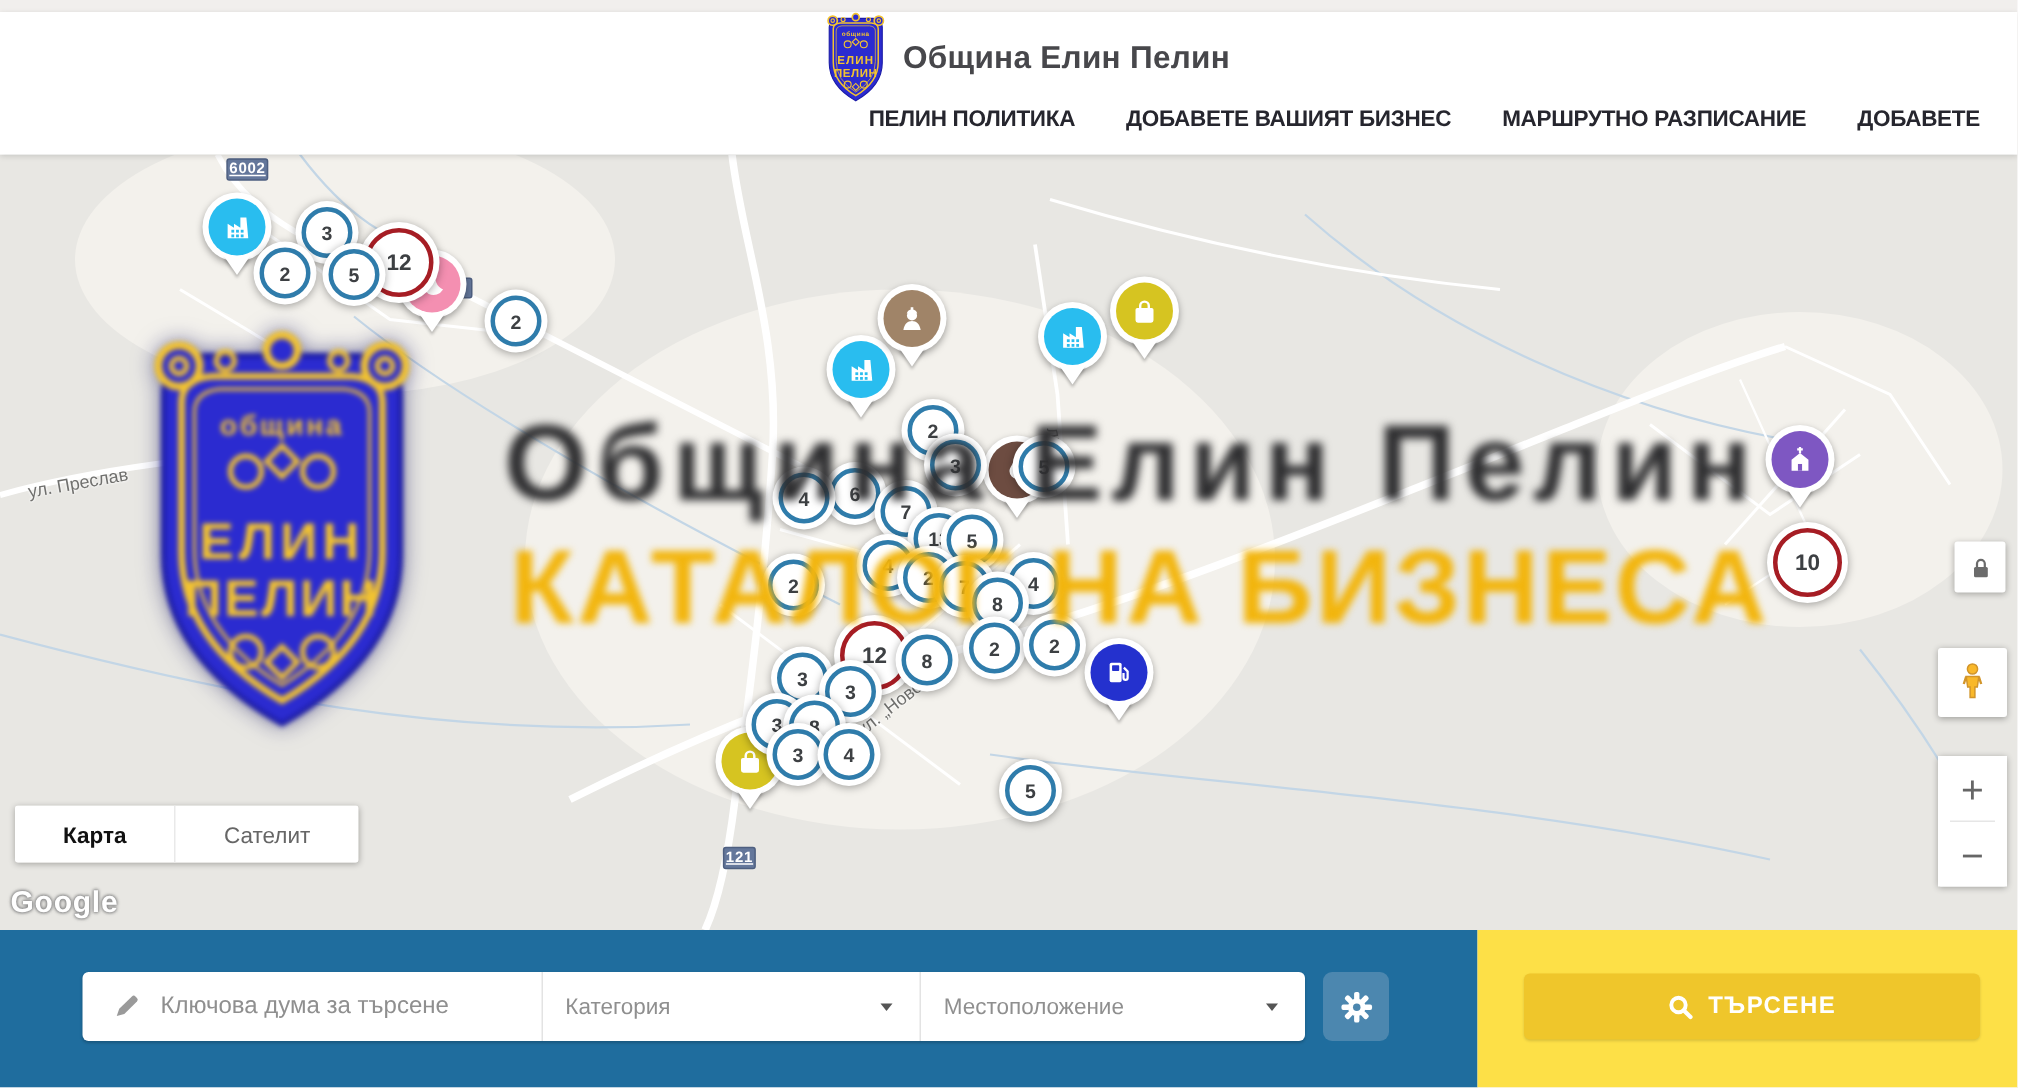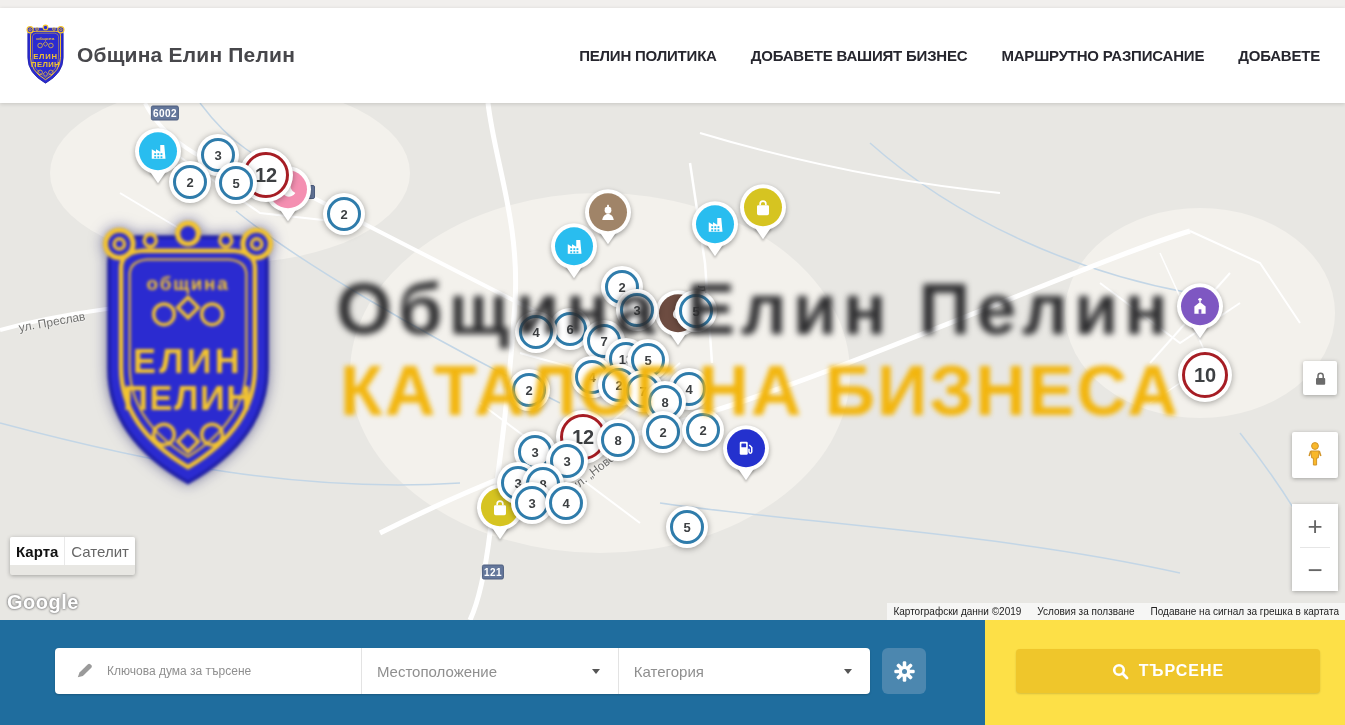--- a/index.html
+++ b/index.html
@@ -2,76 +2,76 @@
 <html><head>
 <meta charset="utf-8">
 <style>
   html,body{margin:0;padding:0;width:1345px;height:725px;overflow:hidden;
     font-family:"Liberation Sans","DejaVu Sans",sans-serif;background:#fff;}
   #app{position:relative;width:1345px;height:725px;}
 
   
   .topstrip{position:absolute;left:0;top:0;width:100%;height:8px;background:#f1efed;}
   header{position:absolute;left:0;top:8px;width:100%;height:95px;background:#fff;
-    box-shadow:0 1px 4px rgba(0,0,0,.15);display:flex;align-items:center;z-index:20;}
+    box-shadow:0 1px 4px rgba(0,0,0,.15);display:flex;align-items:center;z-index:20;flex-direction:column;}
   .brand{display:flex;align-items:center;margin-left:22px;cursor:pointer;}
   .crest-sm{width:47px;height:63px;}
   .brand-text{margin-left:8px;line-height:1.15;}
   .brand-title{font-size:21px;font-weight:bold;color:#47474b;letter-spacing:.2px;}
   .brand-sub{font-size:16.5px;font-weight:bold;color:#e9af0f;letter-spacing:.4px;}
   nav{margin-left:auto;margin-right:25px;display:flex;gap:34px;}
   .nav-item{font-size:15px;font-weight:bold;color:#26262e;letter-spacing:-.2px;
     text-decoration:none;cursor:pointer;white-space:nowrap;}
 
   
   .map{position:absolute;left:0;top:103px;width:1345px;height:517px;background:#e8e7e3;
     overflow:hidden;cursor:grab;}
   .map-base{position:absolute;left:0;top:0;z-index:0;}
   .layer{position:absolute;inset:0;pointer-events:none;}
   #badges{z-index:1}#streets{z-index:1}#pins{z-index:2}#clusters{z-index:3}
 
   .road-badge{position:absolute;transform:translate(-50%,-50%);background:#64779b;
     color:#fff;font-size:10px;font-weight:bold;padding:1px 1px;border-radius:2px;
-    border:1px solid #4e5f80;letter-spacing:.5px;min-width:8px;min-height:10px;text-align:center;}
+    border:1px solid #4e5f80;letter-spacing:.5px;min-width:8px;min-height:10px;text-align:center;text-decoration:underline;}
   .street-label{position:absolute;transform:translate(-50%,-50%);color:#70706e;
     font-size:12px;white-space:nowrap;text-shadow:0 0 2px #fff,0 0 2px #fff;}
 
   .pin{position:absolute;width:46px;height:46px;transform:translate(-50%,-58%);
     pointer-events:auto;cursor:pointer;}
   .pin .head{position:absolute;inset:0;background:#fff;border-radius:50%;
     box-shadow:0 2px 5px rgba(0,0,0,.35);display:flex;align-items:center;justify-content:center;}
   .pin::after{content:'';position:absolute;left:50%;bottom:-9px;transform:translateX(-50%);
     border-left:9px solid transparent;border-right:9px solid transparent;border-top:13px solid #fff;
     filter:drop-shadow(0 2px 1px rgba(0,0,0,.25));}
   .pin .core{width:38px;height:38px;border-radius:50%;background:var(--pc);
     display:flex;align-items:center;justify-content:center;position:relative;z-index:1;}
   .pin.front{z-index:5;}
 
   .cluster{position:absolute;width:42px;height:42px;transform:translate(-50%,-50%);
     background:#fff;border-radius:50%;box-shadow:0 1px 6px rgba(0,0,0,.35);
     display:flex;align-items:center;justify-content:center;font-size:13px;font-weight:600;
     color:#3d4043;pointer-events:auto;cursor:pointer;}
   .cluster::before{content:'';position:absolute;inset:4px;border:3px solid #2f7cab;border-radius:50%;}
-  .cluster.red{width:54px;height:54px;font-size:20px;}
+  .cluster.red{width:54px;height:54px;font-size:15px;}
   .cluster.red::before{border-color:#a61d24;border-width:3.5px;}
 
   
   .watermark{position:absolute;inset:0;z-index:6;pointer-events:none;}
   .crest-lg{position:absolute;left:85px;top:110px;width:206px;height:292px;
     filter:blur(1.6px) drop-shadow(0 0 7px rgba(10,10,90,.55));}
   .wm-title{position:absolute;left:336px;top:165px;font-size:72px;font-weight:bold;
     color:#2e2e30;letter-spacing:6px;filter:blur(3px);white-space:nowrap;}
   .wm-sub{position:absolute;left:340px;top:248px;font-size:70px;font-weight:bold;
     color:#f2b50d;letter-spacing:2px;filter:blur(2.6px);white-space:nowrap;}
 
   
   .maptype{position:absolute;left:10px;top:434px;z-index:7;display:flex;height:38px;
     box-shadow:0 1px 4px rgba(0,0,0,.3);border-radius:2px;overflow:hidden;}
-  .maptype button{border:none;background:#fff;height:28px;font-size:15px;cursor:pointer;
-    font-family:inherit;padding:0 6px;}
+  .maptype button{border:none;background:#fff;height:40px;font-size:15px;cursor:pointer;
+    font-family:inherit;padding:0 32px;}
   .mt-map{font-weight:bold;color:#111;}
   .mt-sat{color:#666;border-left:1px solid #e9e9e9 !important;}
   .glogo{position:absolute;left:7px;bottom:6px;z-index:7;font-size:20px;font-weight:bold;
     color:#fff;letter-spacing:.5px;text-shadow:0 0 2px #8d8d8d,0 0 2px #8d8d8d,0 0 3px #8d8d8d;cursor:pointer;}
   .attrib{position:absolute;right:0;bottom:0;z-index:7;background:rgba(250,250,250,.78);
     font-size:10px;color:#222;padding:3px 6px;display:flex;gap:16px;white-space:nowrap;}
   .attrib a{color:#222;text-decoration:none;cursor:pointer;}
   .lockbtn{position:absolute;left:1303px;top:258px;z-index:7;width:34px;height:34px;
     background:#fff;border:none;box-shadow:0 1px 4px rgba(0,0,0,.3);cursor:pointer;
     display:flex;align-items:center;justify-content:center;border-radius:2px;}
@@ -85,21 +85,21 @@
   .zc-div{height:1px;background:#e6e6e6;margin:0 8px;}
 
   
   .searchbar{position:absolute;left:0;top:620px;width:1345px;height:105px;display:flex;}
   .sb-left{width:985px;height:100%;background:#1f6d9e;position:relative;}
   .sb-right{flex:1;background:#fde047;position:relative;text-decoration:underline;}
   .sb-panel{position:absolute;left:55px;top:28px;width:815px;height:46px;background:#fff;
     border-radius:4px;display:flex;align-items:stretch;box-shadow:0 1px 2px rgba(0,0,0,.2);}
   .sb-field{display:flex;align-items:center;}
   .sb-keyword{width:305px;padding-left:20px;gap:12px;}
-  .sb-keyword input{border:none;outline:none;font-size:12px;font-family:inherit;
+  .sb-keyword input{border:none;outline:none;font-size:16px;font-family:inherit;
     width:230px;color:#444;background:transparent;}
   .sb-keyword input::placeholder{color:#8f8f8f;}
   .sb-select{border-left:1px solid #e3e3e3;cursor:pointer;position:relative;
     font-size:15px;color:#8f8f8f;}
   .sb-cat{width:252px;padding-left:15px;}
   .sb-loc{width:257px;padding-left:15px;}
   .chev{position:absolute;right:18px;top:50%;margin-top:-2px;width:0;height:0;
     border-left:4.5px solid transparent;border-right:4.5px solid transparent;
     border-top:5.5px solid #555;}
   .gearbtn{position:absolute;left:882px;top:28px;width:44px;height:46px;background:#4c87af;
@@ -373,25 +373,20 @@
       <div class="wm-sub">КАТАЛОГ НА БИЗНЕСА</div>
     </div>
 
     <div class="maptype">
       <button class="mt-map">Карта</button>
       <button class="mt-sat">Сателит</button>
     </div>
 
     <div class="glogo">Google</div>
 
-    <div class="attrib">
-        <span>Картографски данни ©2019</span>
-        <a>Условия за ползване</a>
-        <a>Подаване на сигнал за грешка в картата</a>
-      </div>
 
     <button class="lockbtn">
       <svg width="17" height="17" viewBox="0 0 17 17">
         <path d="M6 8V5.8a2.6 2.6 0 0 1 5.2 0V8" stroke="#6b6b6b" stroke-width="1.5" fill="none"></path>
         <rect x="4" y="8" width="9.2" height="6.8" rx="1" fill="#6b6b6b"></rect>
       </svg>
     </button>
 
     <button class="pegman">
       <svg width="24" height="28" viewBox="0 0 24 28">
@@ -410,26 +405,26 @@
 
   <div class="searchbar">
     <div class="sb-left">
       <div class="sb-panel">
         <div class="sb-field sb-keyword">
           <svg width="18" height="18" viewBox="0 0 16 16">
             <path d="M2.5 13.6 l1.5-4.2 L11.5 2 a1.5 1.5 0 0 1 2.1 0 l.9.9 a1.5 1.5 0 0 1 0 2.1 L7 12.4 z" fill="#9a9a9a"></path>
           </svg>
           <input type="text" placeholder="Ключова дума за търсене" style="">
         </div>
+        <div class="sb-field sb-select sb-cat">
+          <span>Категория</span>
+          <span class="chev"></span>
+        </div>
         <div class="sb-field sb-select sb-loc">
           <span>Местоположение</span>
-          <span class="chev"></span>
-        </div>
-        <div class="sb-field sb-select sb-cat">
-          <span>Категория</span>
           <span class="chev"></span>
         </div>
       </div>
       <button class="gearbtn">
         <svg width="25" height="25" viewBox="0 0 24 24">
           <g fill="#fff">
             <rect x="10.3" y="2.2" width="3.4" height="5.4" rx="1.2"></rect>
             <rect x="10.3" y="2.2" width="3.4" height="5.4" rx="1.2" transform="rotate(45 12 12)"></rect>
             <rect x="10.3" y="2.2" width="3.4" height="5.4" rx="1.2" transform="rotate(90 12 12)"></rect>
             <rect x="10.3" y="2.2" width="3.4" height="5.4" rx="1.2" transform="rotate(135 12 12)"></rect>

